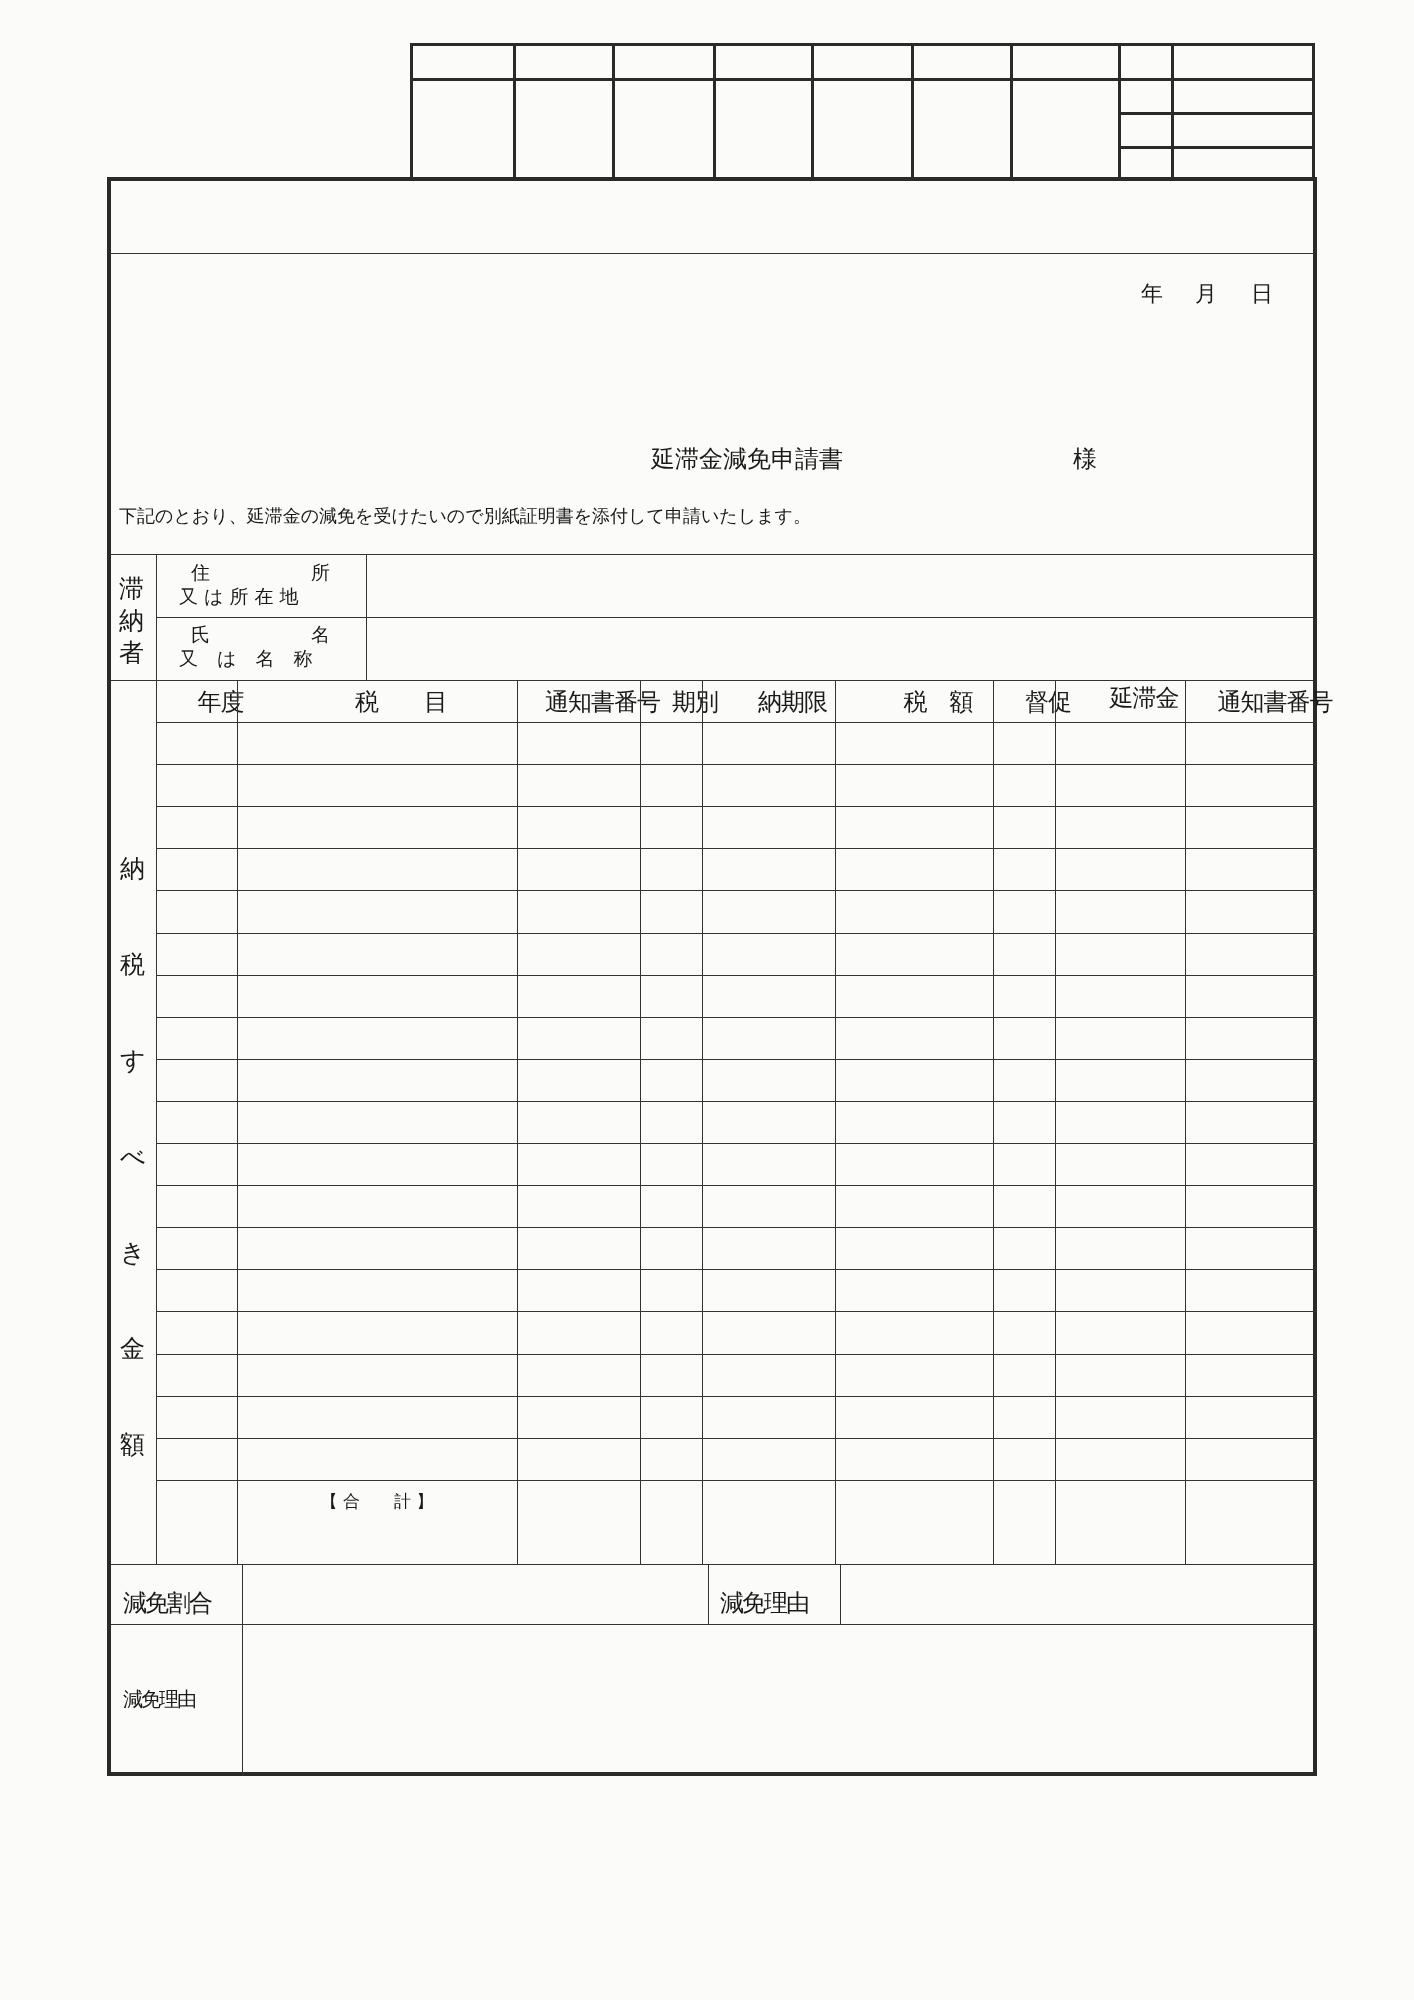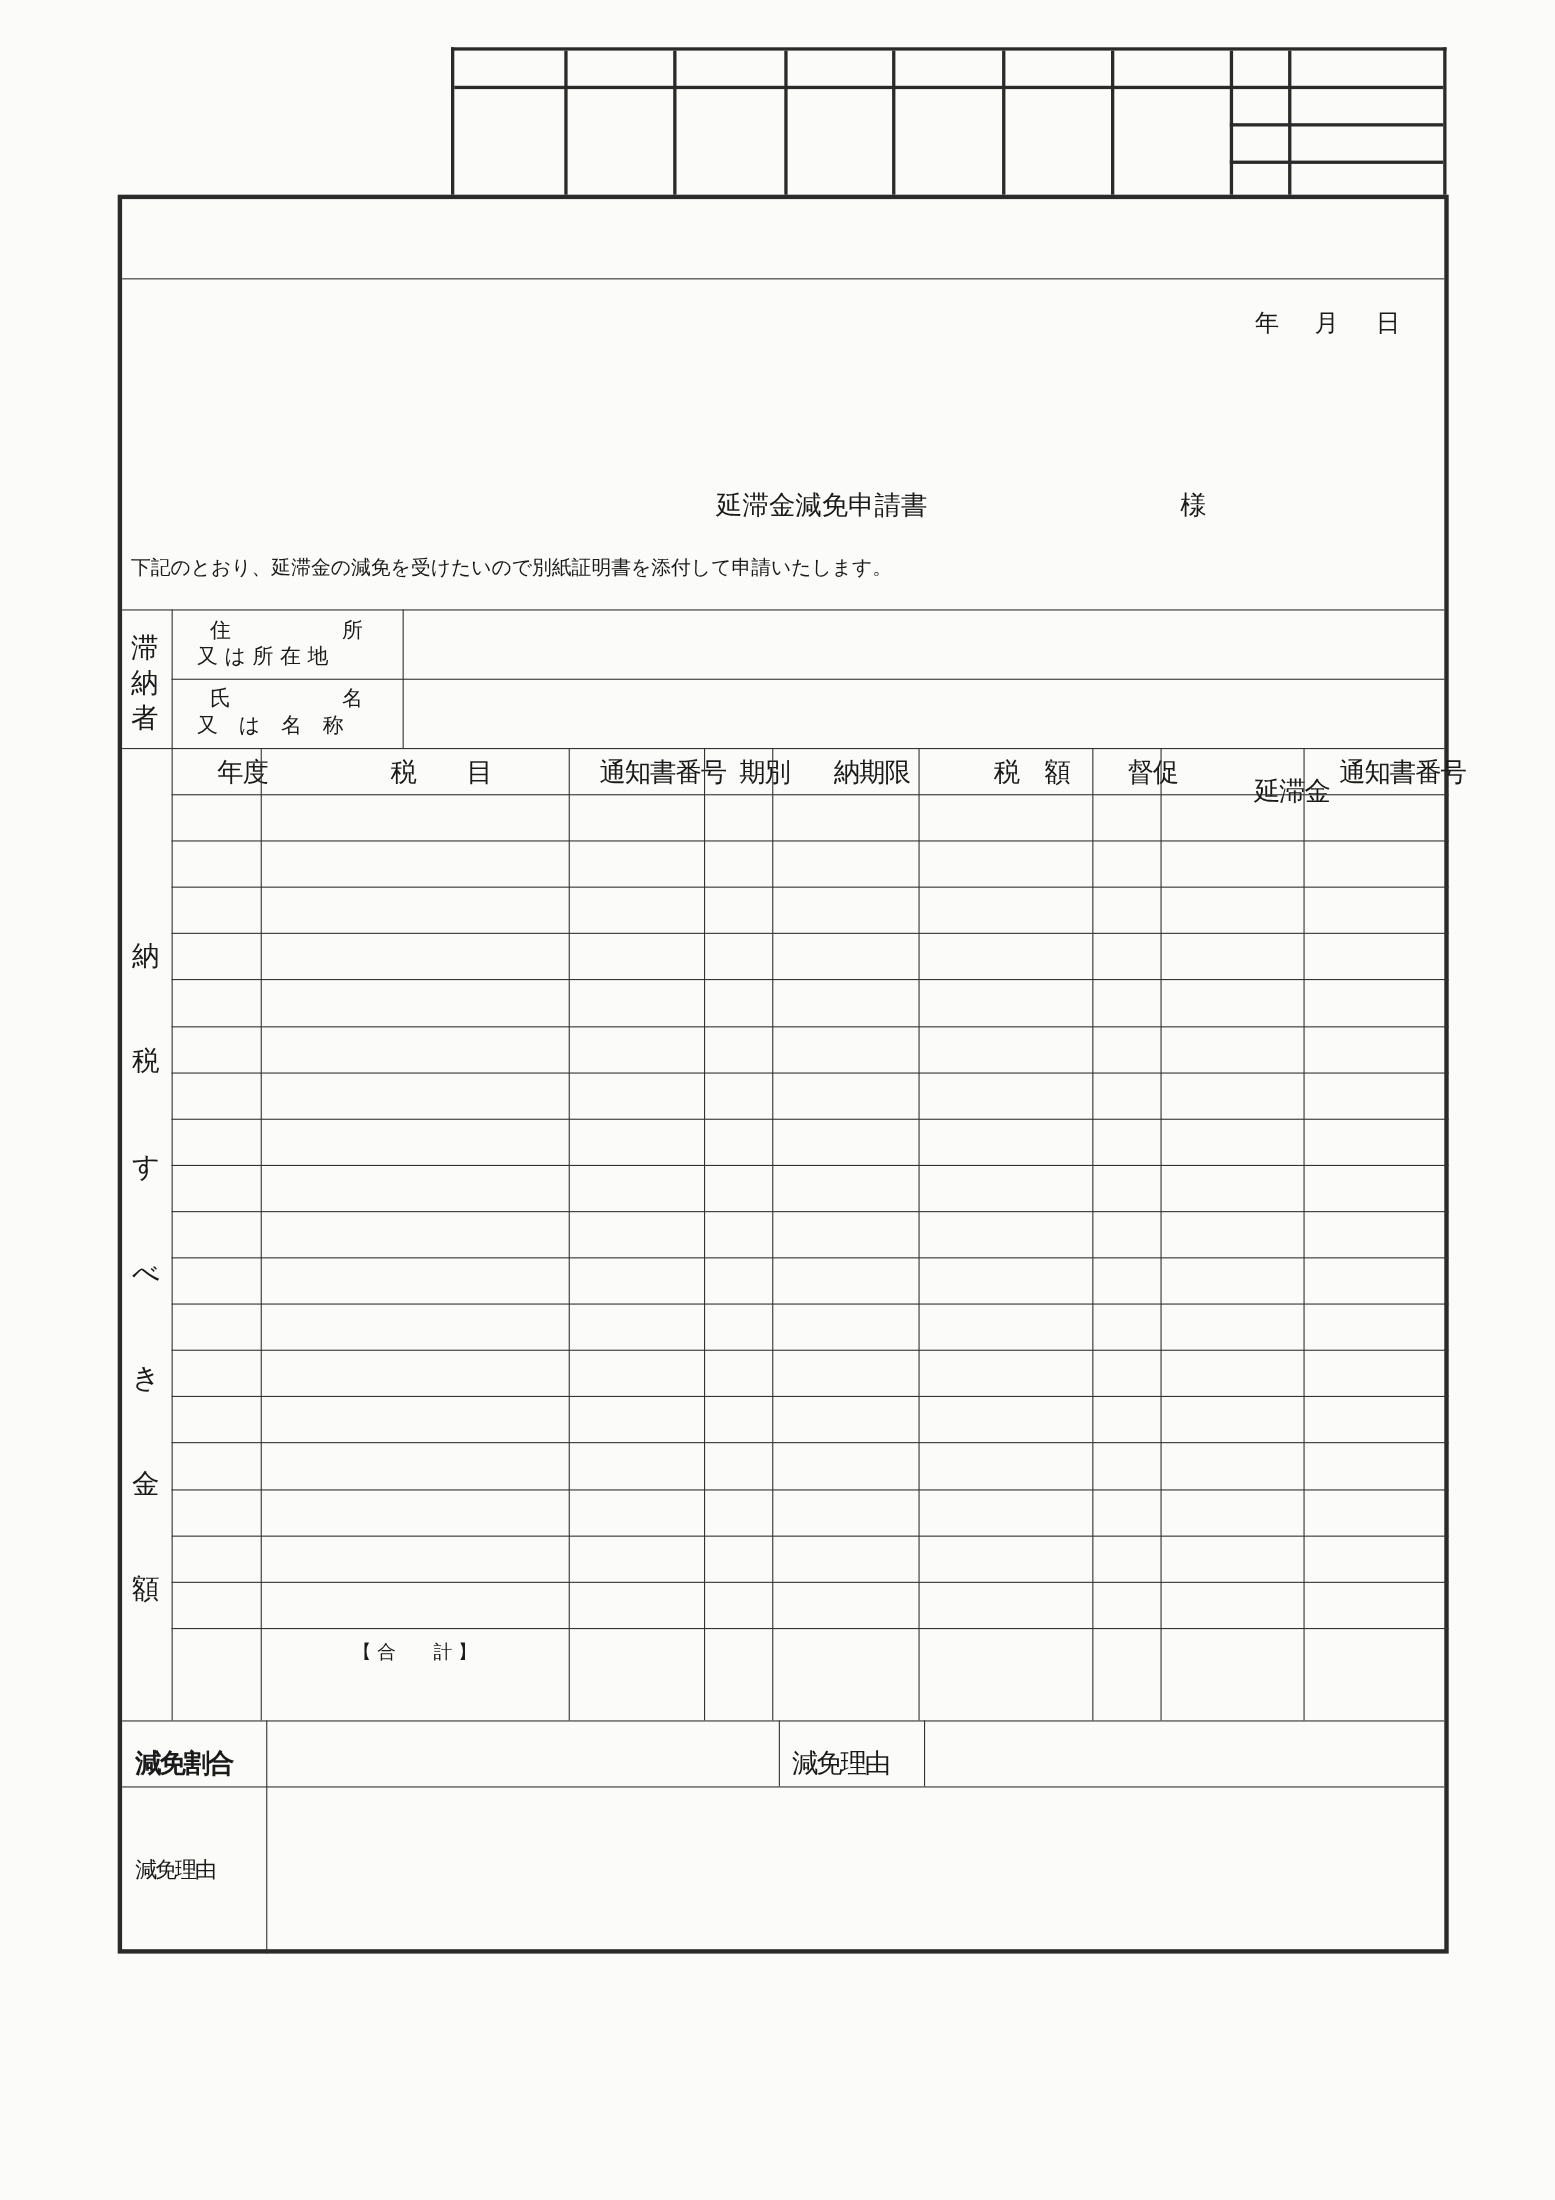--- a/index.html
+++ b/index.html
@@ -85,21 +85,21 @@
   </div>
 
   <div id="taxtable" class="abs" style="left:45px;top:499px;width:1161px;height:884px;">
       <div class="txt hdr" style="left: 0px; width: 81px; top: 6px; letter-spacing: -1px;">年度</div>
       <div class="txt hdr" style="left: 81px; width: 280px; top: 6px; letter-spacing: -1px;">税　　目</div>
       <div class="txt hdr" style="left: 361px; width: 123px; top: 6px; letter-spacing: -1px;">通知書番号</div>
       <div class="txt hdr" style="left: 484px; width: 62px; top: 6px; letter-spacing: -1px;">期別</div>
       <div class="txt hdr" style="left: 546px; width: 133px; top: 6px; letter-spacing: -1px;">納期限</div>
       <div class="txt hdr" style="left: 679px; width: 158px; top: 6px; letter-spacing: -1px;">税　額</div>
       <div class="txt hdr" style="left: 837px; width: 62px; top: 6px; letter-spacing: -1px;">督促</div>
-      <div class="txt hdr" style="left: 899px; width: 130px; top: 23px; letter-spacing: -1px; text-align: right;">延滞金</div>
+      <div class="txt hdr" style="left: 899px; width: 130px; top: 2px; letter-spacing: -1px;">延滞金</div>
       <div class="txt hdr" style="left: 1029px; width: 132px; top: 6px; letter-spacing: -1px;">通知書番号</div>
       <div class="hl" style="left: 0px; right: 0px; top: 42px;"></div>
       <div class="vl" style="left: 81px; top: 0px; height: 884px;"></div>
       <div class="vl" style="left: 361px; top: 0px; height: 884px;"></div>
       <div class="vl" style="left: 484px; top: 0px; height: 884px;"></div>
       <div class="vl" style="left: 546px; top: 0px; height: 884px;"></div>
       <div class="vl" style="left: 679px; top: 0px; height: 884px;"></div>
       <div class="vl" style="left: 837px; top: 0px; height: 884px;"></div>
       <div class="vl" style="left: 899px; top: 0px; height: 884px;"></div>
       <div class="vl" style="left: 1029px; top: 0px; height: 884px;"></div>
@@ -289,21 +289,21 @@
       <input class="cell-input" style="left: 487px; top: 802.8px; width: 56px; height: 36.1px;">
       <input class="cell-input" style="left: 549px; top: 802.8px; width: 127px; height: 36.1px;">
       <input class="cell-input" style="left: 682px; top: 802.8px; width: 152px; height: 36.1px;">
       <input class="cell-input" style="left: 840px; top: 802.8px; width: 56px; height: 36.1px;">
       <input class="cell-input" style="left: 902px; top: 802.8px; width: 124px; height: 36.1px;">
       <input class="cell-input" style="left: 1032px; top: 802.8px; width: 126px; height: 36.1px;">
     </div>
 
   <div class="hl" style="left:0;right:0;top:1383px;"></div>
   <div class="vl" style="left:131px;top:1383px;height:212px;"></div>
-  <div class="txt" style="left:12px;top:1406px;font-size:24px;letter-spacing:-2px;font-weight:bold;">減免割合</div>
+  <div class="txt" style="left:12px;top:1406px;font-size:24px;letter-spacing:-2px;">減免割合</div>
   <input class="cell-input" style="left: 136px; top: 1386px; width: 456px; height: 56px;" value="">
   <div class="vl" style="left:597px;top:1383px;height:60px;"></div>
   <div class="txt" style="left:609px;top:1406px;font-size:24px;letter-spacing:-2px;">減免理由</div>
   <div class="vl" style="left:729px;top:1383px;height:60px;"></div>
   <input class="cell-input" style="left: 734px; top: 1386px; width: 468px; height: 56px;" value="">
   <div class="hl" style="left:0;right:0;top:1443px;"></div>
   <div class="txt" style="left:12px;top:1505px;font-size:20px;letter-spacing:-2px;">減免理由</div>
   <textarea class="cell-input" style="left: 136px; top: 1446px; width: 1066px; height: 144px; resize: none; font-family: inherit; font-size: 18px;" placeholder=""></textarea>
 </div>
 

